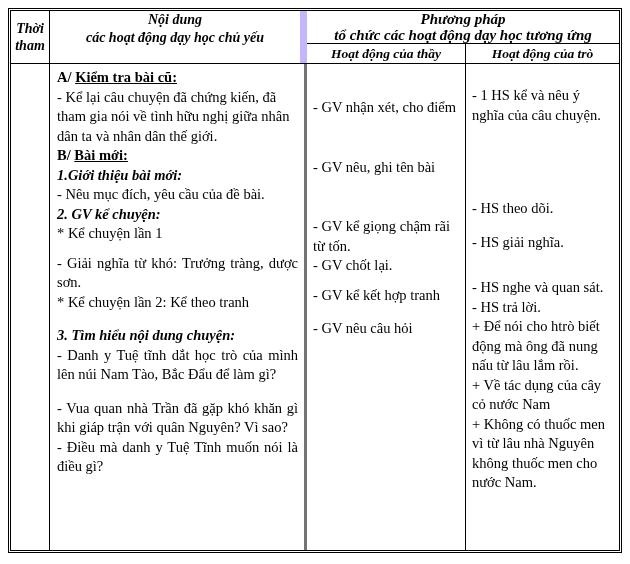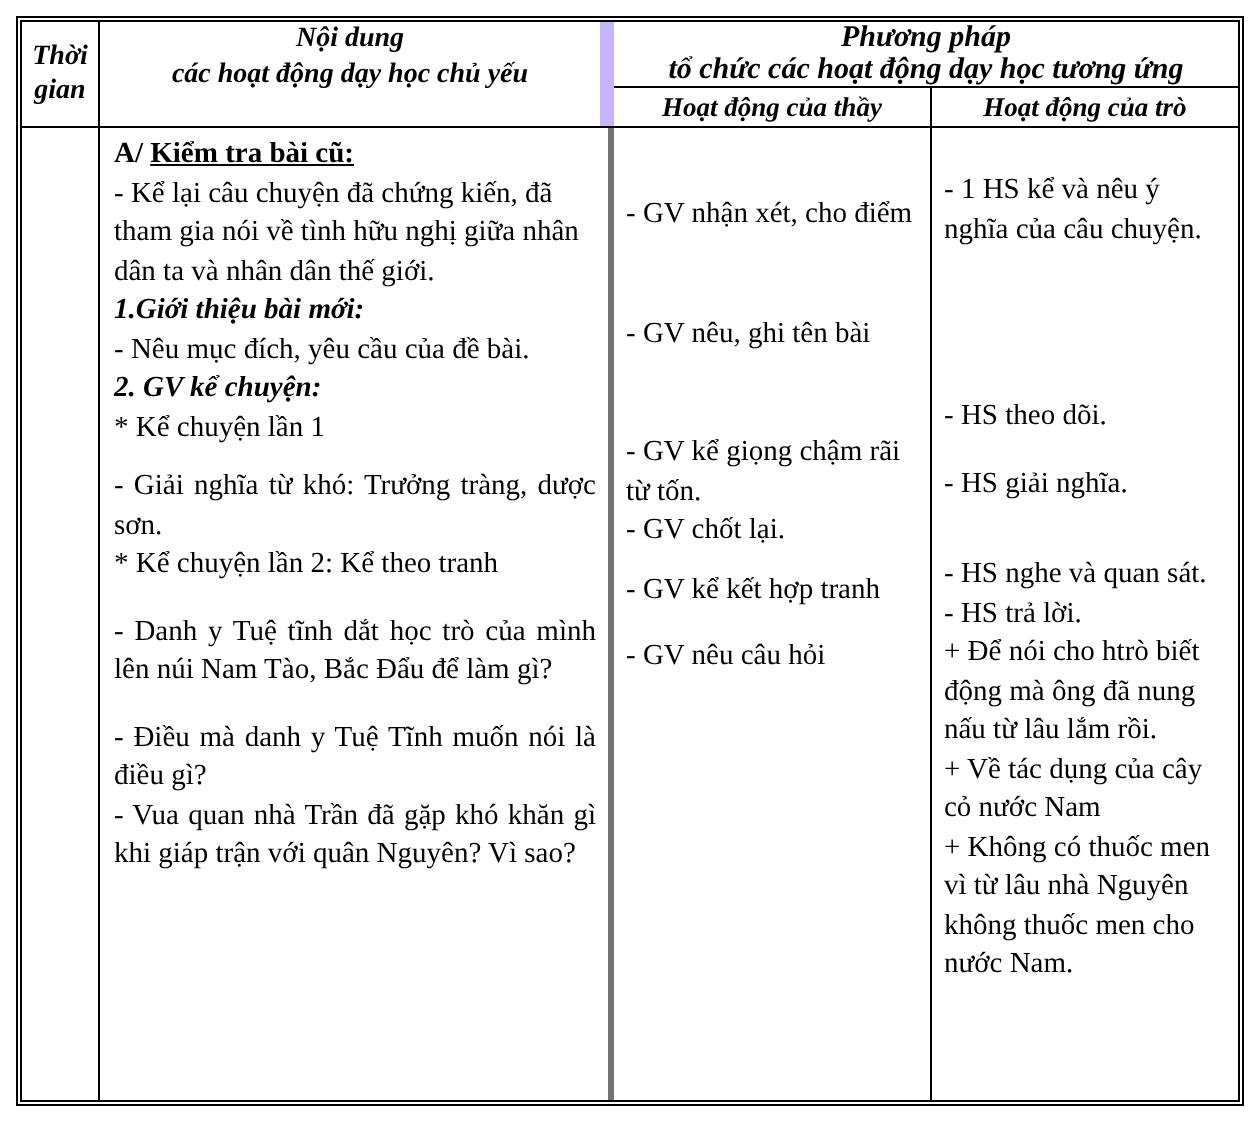--- a/index.html
+++ b/index.html
@@ -182,21 +182,21 @@
 <body>
 
 <div class="sheet">
   <div class="table-outer">
     <div class="table-inner">
 
       <div class="thead">
 
         <div class="th-time">
           <span>Thời</span>
-          <span>gian</span>
+          <span>tham</span>
         </div>
 
         <div class="th-content">
           <span>Nội dung</span>
           <span>các hoạt động dạy học chủ yếu</span>
         </div>
 
         <div class="th-method">
           <div class="th-method-top">
             <span>Phương pháp</span>
@@ -209,32 +209,34 @@
         </div>
       </div>
 
       <div class="tbody">
 
         <div class="td td-time"></div>
 
         <div class="td td-content">
           <p class="line"><span class="hdr-seg">A/ </span><span class="hdr-seg u">Kiểm tra bài cũ:</span></p>
           <p class="line">- Kể lại câu chuyện đã chứng kiến, đã tham gia nói về tình hữu nghị giữa nhân dân ta và nhân dân thế giới.</p>
+          <p class="line"><span class="hdr-seg">B/ </span><span class="hdr-seg u">Bài mới:</span></p>
           <p class="line bold ital"><span>1.</span><span class="ul">Giới thiệu bài mới:</span></p>
           <p class="line">- Nêu mục đích, yêu cầu của đề bài.</p>
           <p class="line bold ital"><span>2. </span><span class="ul">GV kể chuyện:</span></p>
           <p class="line">* Kể chuyện lần 1</p>
           <div class="sp-3"></div>
           <p class="line just">- Giải nghĩa từ khó: Trưởng tràng, dược sơn.</p>
           <p class="line">* Kể chuyện lần 2: Kể theo tranh</p>
           <div class="sp-4"></div>
+          <p class="line bold ital"><span>3. </span><span class="ul">Tìm hiểu nội dung chuyện:</span></p>
           <p class="line just">- Danh y Tuệ tĩnh dắt học trò của mình lên núi Nam Tào, Bắc Đẩu để làm gì?</p>
           <div class="sp-4"></div>
+          <p class="line just">- Vua quan nhà Trần đã gặp khó khăn gì khi giáp trận với quân Nguyên? Vì sao?</p>
           <p class="line just">- Điều mà danh y Tuệ Tĩnh muốn nói là điều gì?</p>
-          <p class="line just">- Vua quan nhà Trần đã gặp khó khăn gì khi giáp trận với quân Nguyên? Vì sao?</p>
         </div>
 
         <div class="td td-teacher">
           <div class="sp-8"></div>
           <p class="tc-line">- GV nhận xét, cho điểm</p>
           <div class="sp-10"></div>
           <p class="tc-line">- GV nêu, ghi tên bài</p>
           <div class="sp-10"></div>
           <p class="tc-line">- GV kể giọng chậm rãi từ tốn.</p>
           <p class="tc-line">- GV chốt lại.</p>

